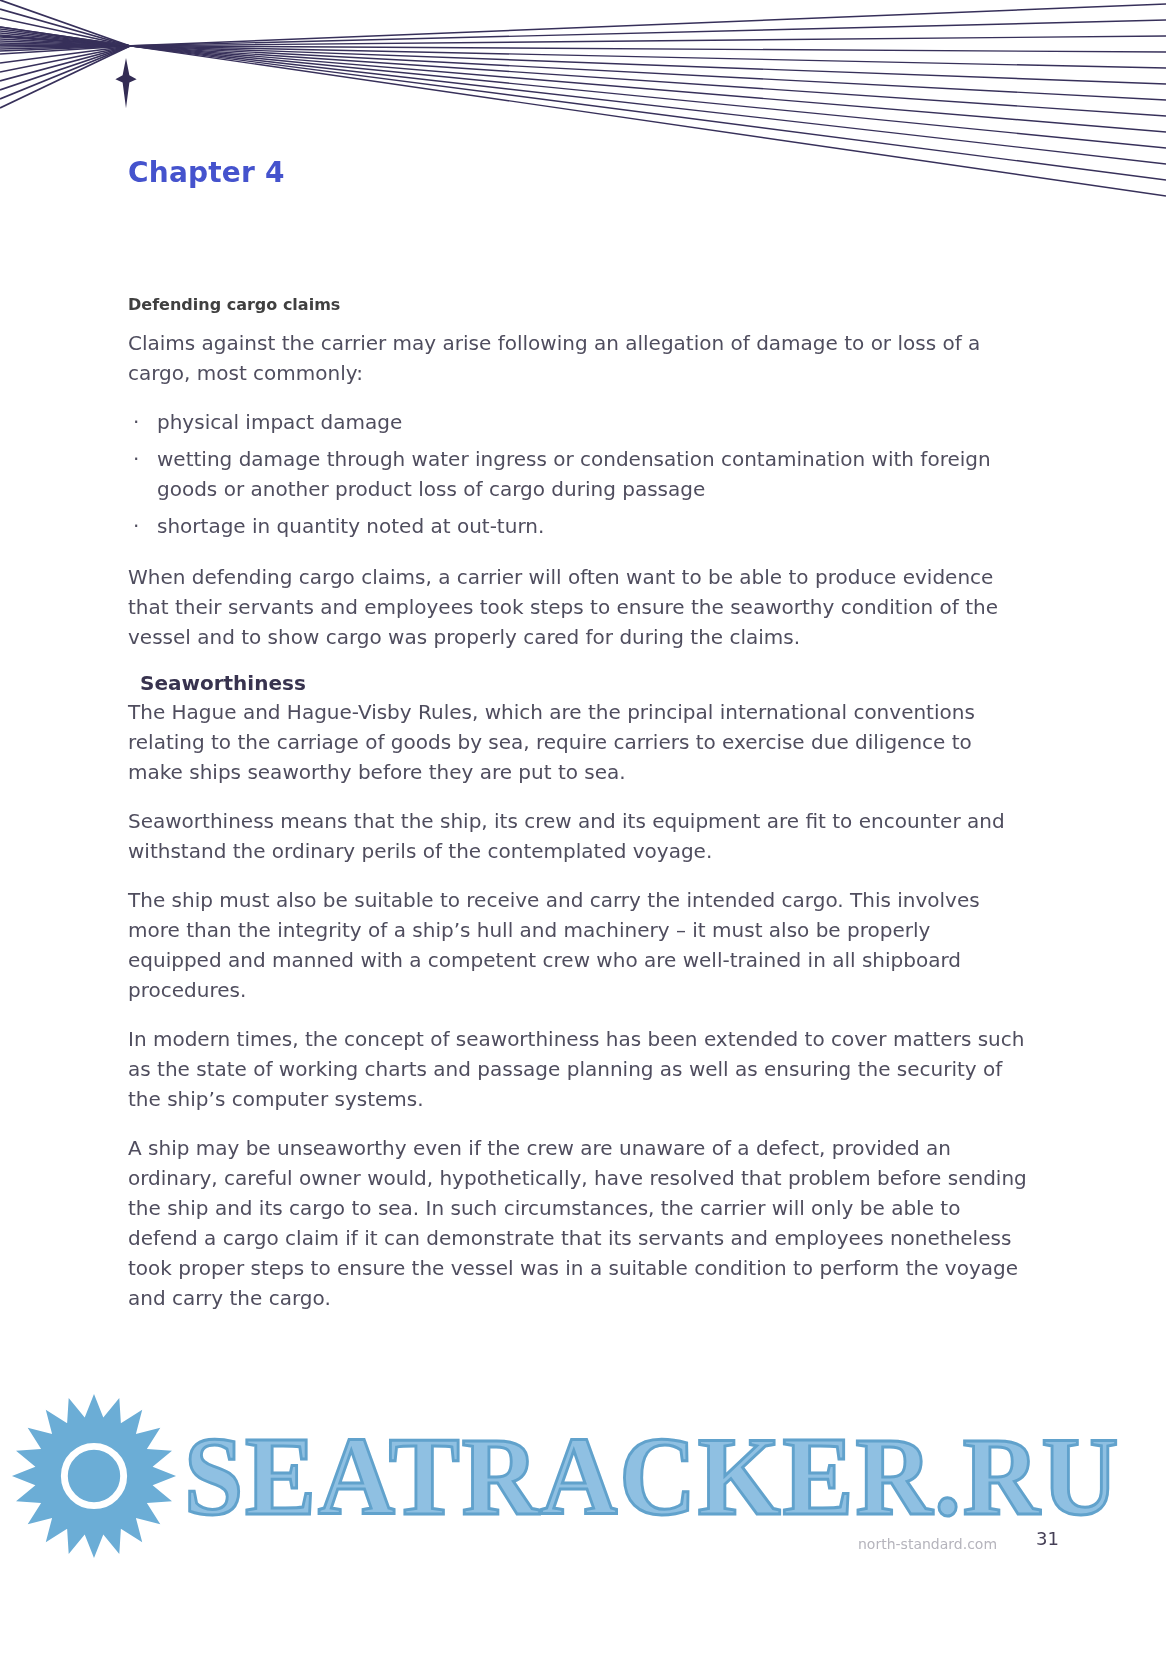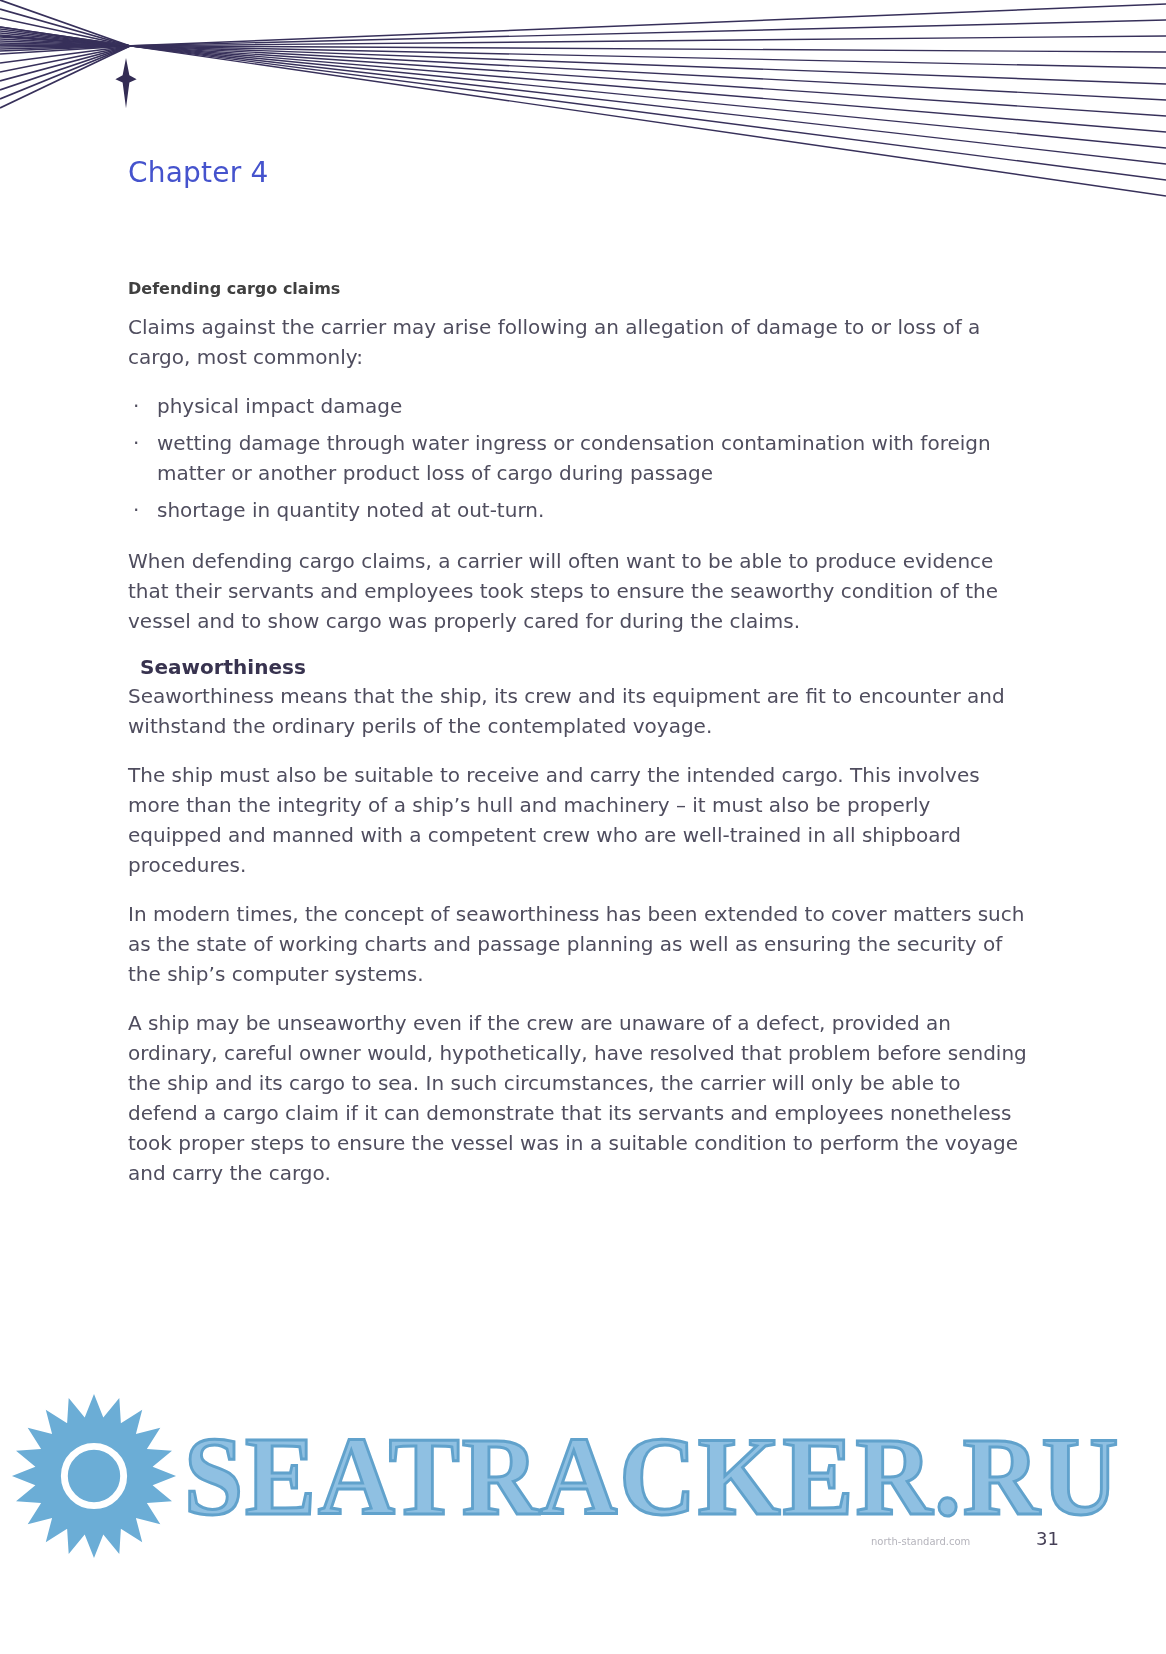--- a/index.html
+++ b/index.html
@@ -15,22 +15,22 @@
   
   .rays { position: absolute; top: 0; left: 0; }
   .rays line { stroke: #37305a; stroke-width: 1.4; }
   .rays line.bundle { stroke-width: 1.7; }
   .logo-mark { position: absolute; left: 112px; top: 56px; }
 
   
   .content { position: absolute; left: 128px; top: 156px; width: 900px; }
 
   .chapter-label {
-    font-size: 28px; font-weight: normal; color: #4553cd;
-    margin: 0 0 2px 0; letter-spacing: 0.2px;
+    font-size: 28px; font-weight: bold; color: #4553cd;
+    margin: 0 0 18px 0; letter-spacing: 0.2px;
   }
   h1.title {
     margin: 0 0 30px 0;
     font-size: 47px; line-height: 1.24; font-weight: bold;
     color: #2e2750; letter-spacing: 0.3px;
   }
   h2.section {
     margin: 0 0 14px 0;
     font-size: 16px; font-weight: bold; color: #404040;
   }
@@ -59,21 +59,21 @@
     font-weight: bold; font-size: 112px; line-height: 1;
     color: #8fc0e2; -webkit-text-stroke: 3px #61a2cc;
     letter-spacing: 2px; white-space: nowrap;
     transform: scaleX(0.95); transform-origin: left center;
     margin-left: 6px;
   }
 
   
   .footer-site {
     position: absolute; top: 1536px; left: 858px;
-    font-size: 10px; color: #b5b4bc; z-index: 4; margin-left: 13px;
+    font-size: 14px; color: #b5b4bc; z-index: 4;
   }
   .page-number {
     position: absolute; top: 1528px; left: 1036px;
     font-size: 18px; color: #453f56; z-index: 6;
   }
 </style>
 </head>
 <body>
 
 <div class="page">
@@ -122,32 +122,33 @@
 
     <p>Claims against the carrier may arise following an allegation of damage to or loss of a cargo, most commonly:</p>
 
     <ul class="bullets">
       <li>
         <span class="dot">·</span>
         <span>physical impact damage</span>
       </li>
       <li>
         <span class="dot">·</span>
-        <span>wetting damage through water ingress or condensation contamination with foreign matter or another product loss of cargo during passage</span>
+        <span>wetting damage through water ingress or condensation contamination with foreign goods or another product loss of cargo during passage</span>
       </li>
       <li>
         <span class="dot">·</span>
         <span>shortage in quantity noted at out-turn.</span>
       </li>
     </ul>
 
     <p>When defending cargo claims, a carrier will often want to be able to produce evidence that their servants and employees took steps to ensure the seaworthy condition of the vessel and to show cargo was properly cared for during the claims.</p>
 
     <h3 class="subhead">Seaworthiness</h3>
 
+    <p>The Hague and Hague-Visby Rules, which are the principal international conventions relating to the carriage of goods by sea, require carriers to exercise due diligence to make ships seaworthy before they are put to sea.</p>
     <p>Seaworthiness means that the ship, its crew and its equipment are fit to encounter and withstand the ordinary perils of the contemplated voyage.</p>
     <p>The ship must also be suitable to receive and carry the intended cargo. This involves more than the integrity of a ship’s hull and machinery – it must also be properly equipped and manned with a competent crew who are well-trained in all shipboard procedures.</p>
     <p>In modern times, the concept of seaworthiness has been extended to cover matters such as the state of working charts and passage planning as well as ensuring the security of the ship’s computer systems.</p>
     <p>A ship may be unseaworthy even if the crew are unaware of a defect, provided an ordinary, careful owner would, hypothetically, have resolved that problem before sending the ship and its cargo to sea. In such circumstances, the carrier will only be able to defend a cargo claim if it can demonstrate that its servants and employees nonetheless took proper steps to ensure the vessel was in a suitable condition to perform the voyage and carry the cargo.</p>
   </main>
 
   <div class="watermark">
     <svg width="168" height="168" viewBox="0 0 170 170" aria-hidden="true">
       <polygon fill="#6badd6" points="168,85 144.3,94.4 163.9,110.6 138.5,112.2 152.1,133.8 127.4,127.4 133.8,152.1 112.2,138.5 110.6,163.9 94.4,144.3 85,168 75.6,144.3 59.4,163.9 57.8,138.5 36.2,152.1 42.6,127.4 17.9,133.8 31.5,112.2 6.1,110.6 25.7,94.4 2,85 25.7,75.6 6.1,59.4 31.5,57.8 17.9,36.2 42.6,42.6 36.2,17.9 57.8,31.5 59.4,6.1 75.6,25.7 85,2 94.4,25.7 110.6,6.1 112.2,31.5 133.8,17.9 127.4,42.6 152.1,36.2 138.5,57.8 163.9,59.4 144.3,75.6"></polygon>
       <circle cx="85" cy="85" r="30" fill="none" stroke="#ffffff" stroke-width="7"></circle>

